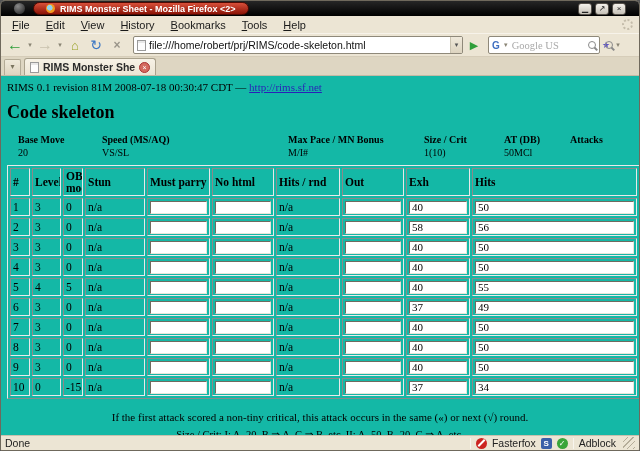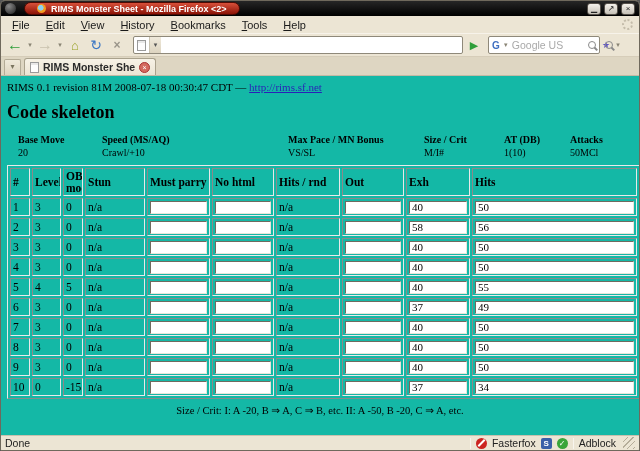--- a/index.html
+++ b/index.html
@@ -1,21 +1,21 @@
 <!DOCTYPE html>
 <html><head>
 <meta charset="utf-8">
 <style>
   * { box-sizing: border-box; margin: 0; padding: 0; }
   html,body { width:640px; height:451px; font-family:"Liberation Sans",sans-serif; background:#555; }
   .window { width:640px; height:451px; display:flex; flex-direction:column;
             border:1px solid #6f695c; border-radius:5px 5px 2px 2px; overflow:hidden; background:#ece5d4; }
 
   
-  .titlebar { height:15px; flex:none; background:linear-gradient(#262626,#000); display:flex; align-items:center; padding:0 4px; }
+  .titlebar { height:15px; flex:none; background:linear-gradient(#262626,#000); display:flex; align-items:center; padding:0 13px; }
   .win-menu-btn { width:11px; height:11px; flex:none; border-radius:50%;
                   background:radial-gradient(circle at 35% 30%, #8a8a8a, #1c1c1c); margin-right:8px; }
   .title-pill { display:flex; align-items:center; gap:5px; height:13px; padding:0 12px;
                 background:linear-gradient(#d8503a,#8c1306); border:1px solid #4f0a03; border-radius:8px;
                 color:#fff; font-size:9px; font-weight:bold; white-space:nowrap; }
   .ff-icon { width:9px; height:9px; flex:none; border-radius:50%;
              background:radial-gradient(circle at 42% 42%, #8fd0ee 0 34%, #f59a1f 42% 72%, #b85407 100%); }
   .win-controls { margin-left:auto; display:flex; gap:3px; }
   .wc-btn { width:14px; height:12px; background:linear-gradient(#f4f1eb,#c6c1b7); border:1px solid #55504a;
             border-radius:3px; font-size:8px; line-height:10px; text-align:center; color:#222; }
@@ -43,21 +43,21 @@
   .url-input { flex:1; border:none; outline:none; font-size:10.5px; font-family:"Liberation Sans",sans-serif;
                color:#111; background:transparent; height:14px; }
   .url-drop { width:12px; height:16px; flex:none; background:linear-gradient(#efe9db,#ddd4c0);
               border-left:1px solid #c9c2b0; font-size:7px; line-height:16px; text-align:center; color:#555; }
   .go-btn { width:20px; height:18px; display:flex; align-items:center; justify-content:center;
             color:#2f9e3a; font-size:11px; }
   .searchbar { width:112px; height:18px; background:#fff; border:1px solid #8f897a; border-radius:2px;
                display:flex; align-items:center; padding:0 3px; gap:2px; margin-left:3px; }
   .engine-g { color:#3f6fc0; font-size:10px; font-weight:bold; }
   .search-input { flex:1; width:50px; border:none; outline:none; font-size:10.5px;
-                  font-family:Liberation Sans, sans-serif; background:transparent; }
+                  font-family:Liberation Serif, serif; background:transparent; }
   .search-input::placeholder { color:#a9a9a9; }
   .mag { width:8px; height:8px; flex:none; border:1.5px solid #8a8a8a; border-radius:50%; position:relative; }
   .mag::after { content:""; position:absolute; width:4px; height:1.5px; background:#8a8a8a;
                 right:-3px; bottom:-1px; transform:rotate(45deg); }
   .quick-find { display:flex; align-items:center; margin-left:4px; gap:1px; position:relative; }
   .quick-star { color:#5a4fc8; font-size:9px; position:absolute; left:-3px; bottom:-1px; }
 
   
   .tabbar { height:19px; flex:none; background:#ded6c2; display:flex; align-items:flex-end;
             padding:2px 3px 0; gap:3px; border-bottom:1px solid #c2baa5; }
@@ -143,20 +143,21 @@
     <span class="tool-btn glyph-back">←</span>
     <span class="tool-btn drop">▾</span>
     <span class="tool-btn glyph-fwd">→</span>
     <span class="tool-btn drop">▾</span>
     <span class="tool-btn glyph-home">⌂</span>
     <span class="tool-btn glyph-reload">↻</span>
     <span class="tool-btn glyph-stop">×</span>
 
     <div class="urlbar">
       <span class="favicon"></span>
+      <input class="url-input" value="file:///home/robert/prj/RIMS/code-skeleton.html" style="">
       <span class="url-drop">▾</span>
     </div>
     <span class="go-btn">▶</span>
 
     <div class="searchbar">
       <span class="engine-g">G</span>
       <span class="drop">▾</span>
       <input class="search-input" placeholder="Google US" style="">
       <span class="mag"></span>
     </div>
@@ -183,21 +184,20 @@
     <div class="heading">Code skeleton</div>
 
     <div class="stats">
       <span class="stat-label">Base Move</span>
       <span class="stat-label">Speed (MS/AQ)</span>
       <span class="stat-label">Max Pace / MN Bonus</span>
       <span class="stat-label">Size / Crit</span>
       <span class="stat-label">AT (DB)</span>
       <span class="stat-label">Attacks</span>
       <span class="stat-value">20</span>
-      <span class="stat-value">Crawl/+10</span>
       <span class="stat-value">VS/SL</span>
       <span class="stat-value">M/I#</span>
       <span class="stat-value">1(10)</span>
       <span class="stat-value">50MCl</span>
     </div>
 
     <table class="main">
       <colgroup>
         <col style="width:20px">
           <col style="width:29px">
@@ -439,20 +439,21 @@
         <td class="c-inp">
               <input class="cell" value="37" style="">
             </td>
         <td class="c-inp">
               <input class="cell" value="34" style="">
             </td>
       </tr>
     </tbody>
       </table>
 
+    <div class="note">If the first attack scored a non-tiny critical, this attack occurs in the same («) or next (√) round.</div>
     <div class="note2">Size / Crit: I: A -20, B ⇒ A, C ⇒ B, etc. II: A -50, B -20, C ⇒ A, etc.</div>
   </div>
 
   <div class="statusbar">
     <span>Done</span>
     <span class="sb-spacer"></span>
     <span class="sb-sep"></span>
     <span class="no-entry"></span>
     <span>Fasterfox</span>
     <span class="badge-s">S</span>

